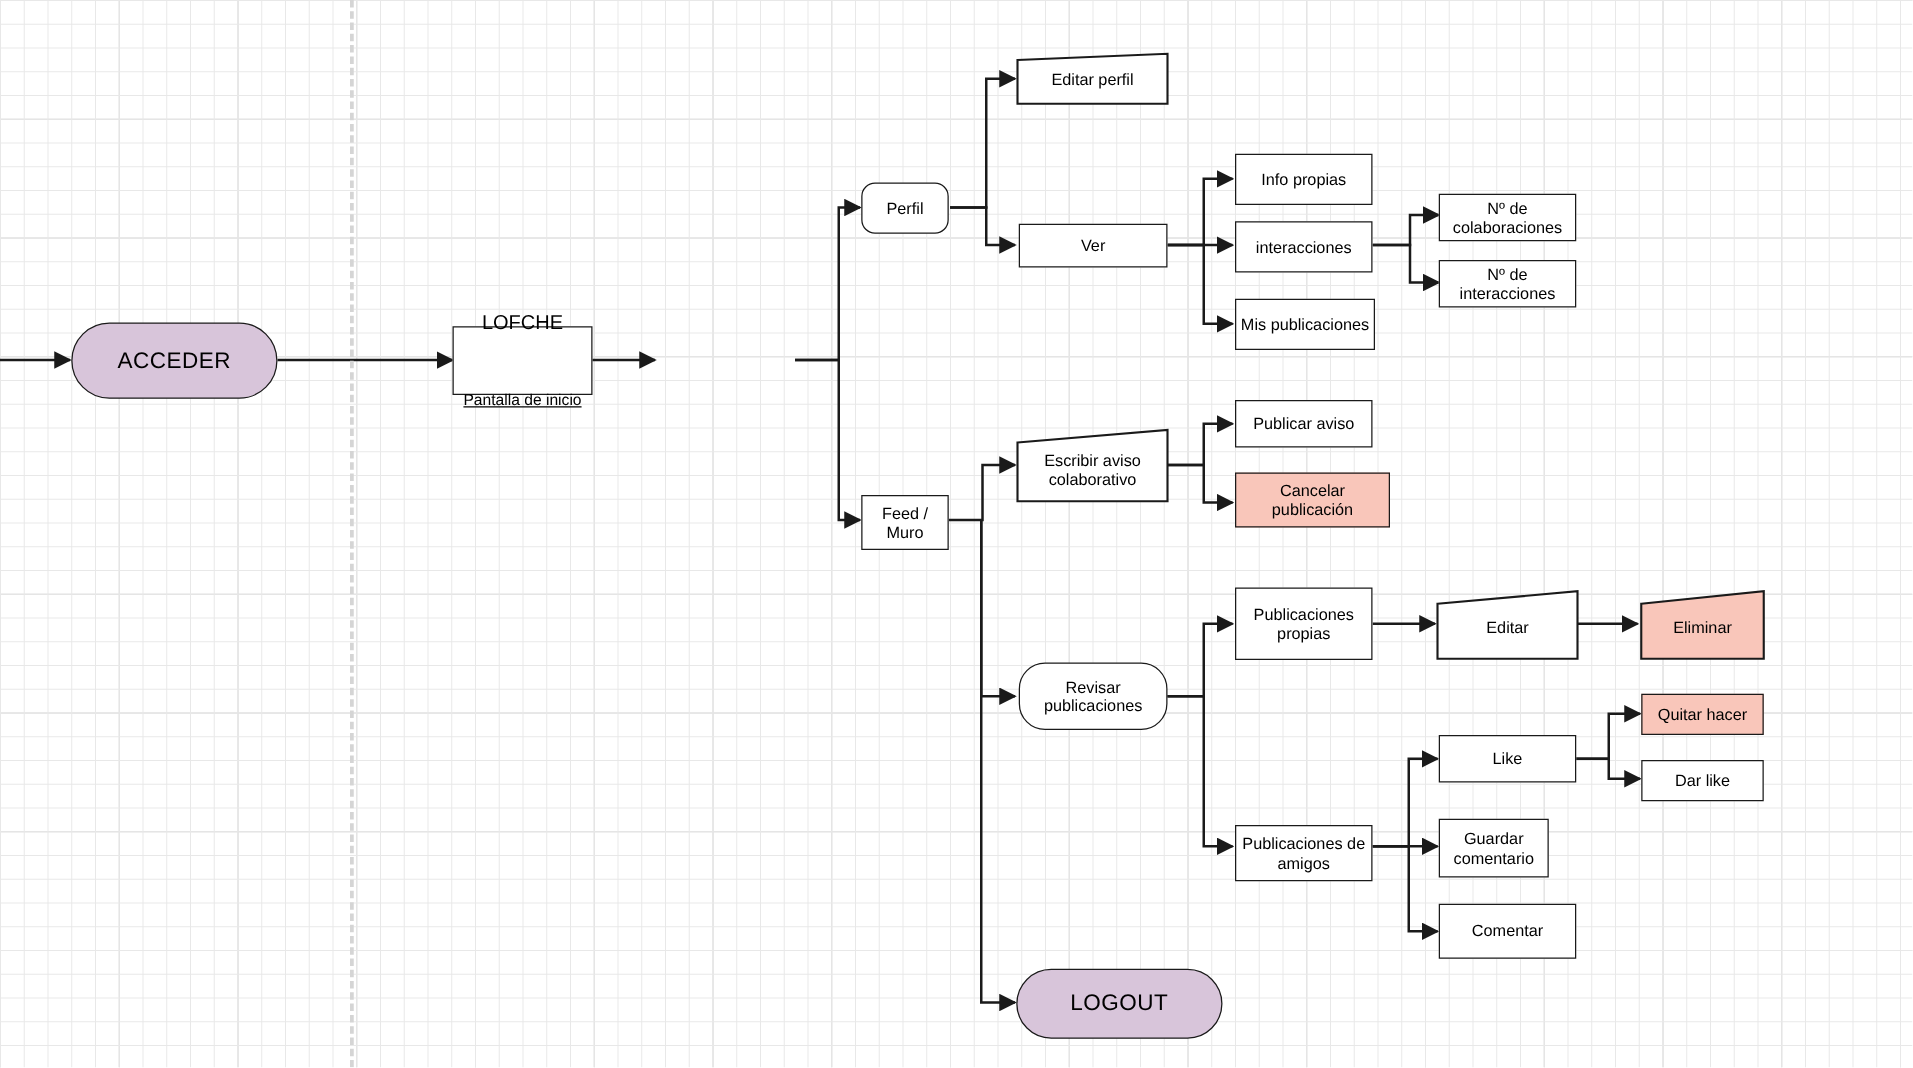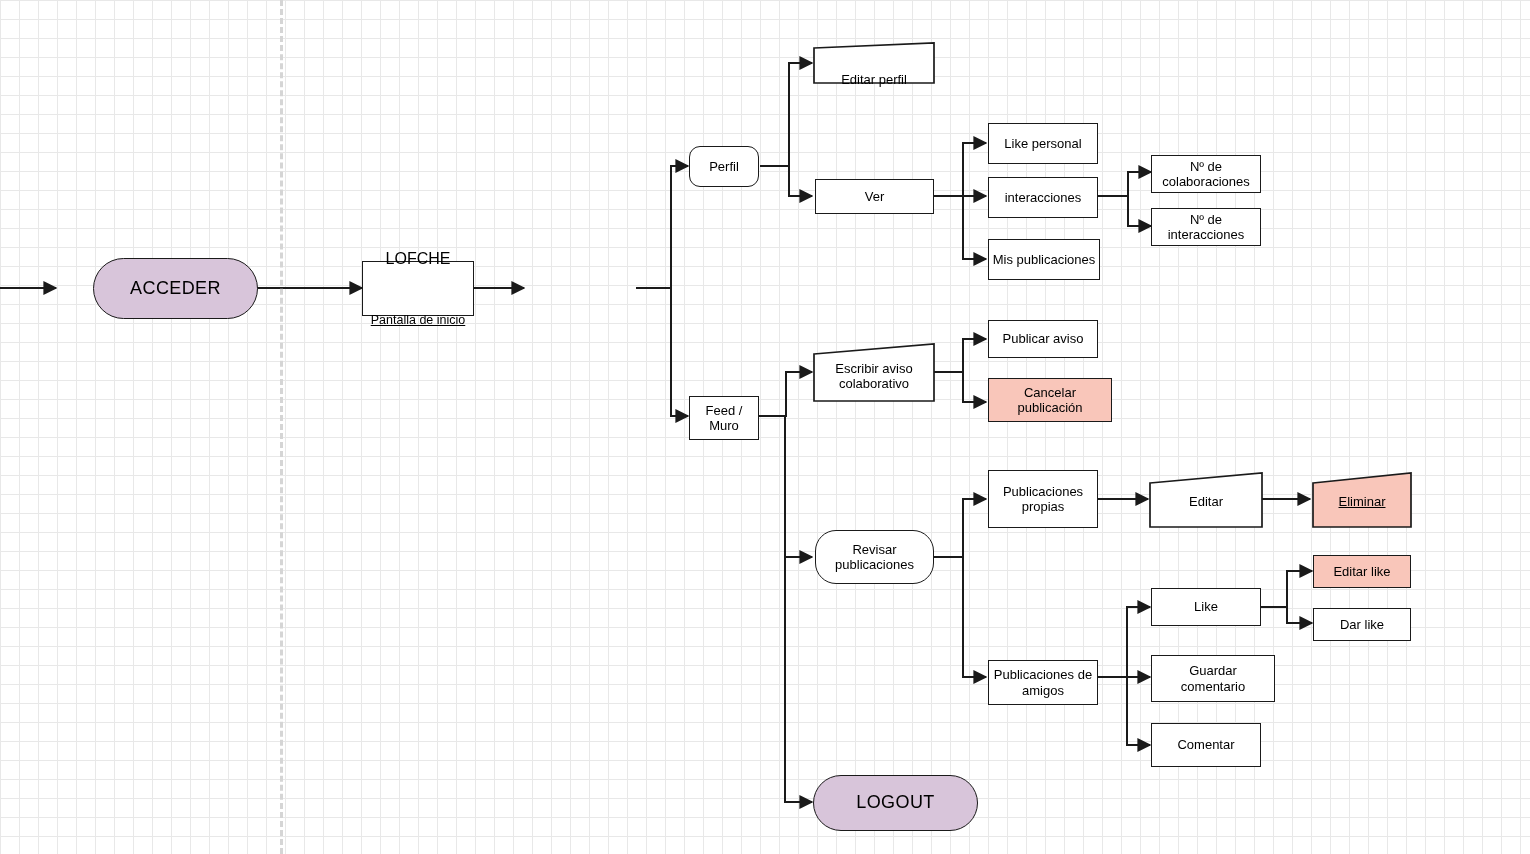--- a/index.html
+++ b/index.html
@@ -167,40 +167,40 @@
       <path d="M 1098 677 L 1150 677"></path>
 
       <path d="M 1098 677 L 1127 677 L 1127 745 L 1150 745"></path>
 
       <path d="M 1260 607 L 1287 607 L 1287 571 L 1312 571"></path>
 
       <path d="M 1260 607 L 1287 607 L 1287 623 L 1312 623"></path>
     </g>
   </svg>
 
-  <div class="node stadium" style="left:57px; top:258px; width:165px; height:61px;margin-left:36px;">ACCEDER</div>
+  <div class="node stadium" style="left:57px; top:258px; width:165px; height:61px;">ACCEDER</div>
 
   <div class="node rect hero-title" style="left:362px; top:261px; width:112px; height:55px; flex-direction:column;">
     <span>LOFCHE</span>
     <span class="sub">Pantalla de inicio</span>
   </div>
 
 
   <div class="node rect" style="left:689px; top:146px; width:70px; height:41px;border-radius:11px;">Perfil</div>
 
   <div class="trapezoid-wrap" style="left:813px; top:42px; width:122px; height:42px;">
     <svg width="122" height="42" viewBox="0 0 122 42">
       <polygon points="1,6 121,1 121,41 1,41" fill="#ffffff" stroke="#1a1a1a" stroke-width="1.7"></polygon>
     </svg>
-    <div class="trap-label" style="top:14px;margin-top:16px;">Editar perfil</div>
+    <div class="trap-label" style="top:14px;">Editar perfil</div>
   </div>
 
   <div class="node rect" style="left:815px; top:179px; width:119px; height:35px;">Ver</div>
 
-  <div class="node rect" style="left:988px; top:123px; width:110px; height:41px;">Like personal</div>
+  <div class="node rect" style="left:988px; top:123px; width:110px; height:41px;">Info propias</div>
 
   <div class="node rect" style="left:988px; top:177px; width:110px; height:41px;">interacciones</div>
 
   <div class="node rect" style="left:988px; top:239px; width:112px; height:41px;">Mis publicaciones</div>
 
   <div class="node rect two-line" style="left:1151px; top:155px; width:110px; height:38px;">Nº de
 colaboraciones</div>
 
   <div class="node rect two-line" style="left:1151px; top:208px; width:110px; height:38px;">Nº de
 interacciones</div>
@@ -231,32 +231,32 @@
     <svg width="114" height="56" viewBox="0 0 114 56">
       <polygon points="1,11 113,1 113,55 1,55" fill="#ffffff" stroke="#1a1a1a" stroke-width="1.7"></polygon>
     </svg>
     <div class="trap-label" style="top:22px;">Editar</div>
   </div>
 
   <div class="trapezoid-wrap" style="left:1312px; top:472px; width:100px; height:56px;">
     <svg width="100" height="56" viewBox="0 0 100 56">
       <polygon points="1,11 99,1 99,55 1,55" fill="#f9c6ba" stroke="#1a1a1a" stroke-width="1.7"></polygon>
     </svg>
-    <div class="trap-label" style="top:22px;text-decoration:underline;">Eliminar</div>
+    <div class="trap-label" style="top:22px;">Eliminar</div>
   </div>
 
   <div class="node rect two-line" style="left:988px; top:660px; width:110px; height:45px;">Publicaciones de
 amigos</div>
 
   <div class="node rect" style="left:1151px; top:588px; width:110px; height:38px;">Like</div>
 
-  <div class="node rect pinkfill" style="left:1313px; top:555px; width:98px; height:33px;">Editar like</div>
+  <div class="node rect pinkfill" style="left:1313px; top:555px; width:98px; height:33px;">Quitar hacer</div>
 
   <div class="node rect" style="left:1313px; top:608px; width:98px; height:33px;">Dar like</div>
 
-  <div class="node rect two-line" style="left:1151px; top:655px; width:124px; height:47px;">Guardar
+  <div class="node rect two-line" style="left:1151px; top:655px; width:88px; height:47px;">Guardar
 comentario</div>
 
   <div class="node rect" style="left:1151px; top:723px; width:110px; height:44px;">Comentar</div>
 
   <div class="node stadium" style="left:813px; top:775px; width:165px; height:56px;">LOGOUT</div>
 
 </div>
 
 </body></html>

